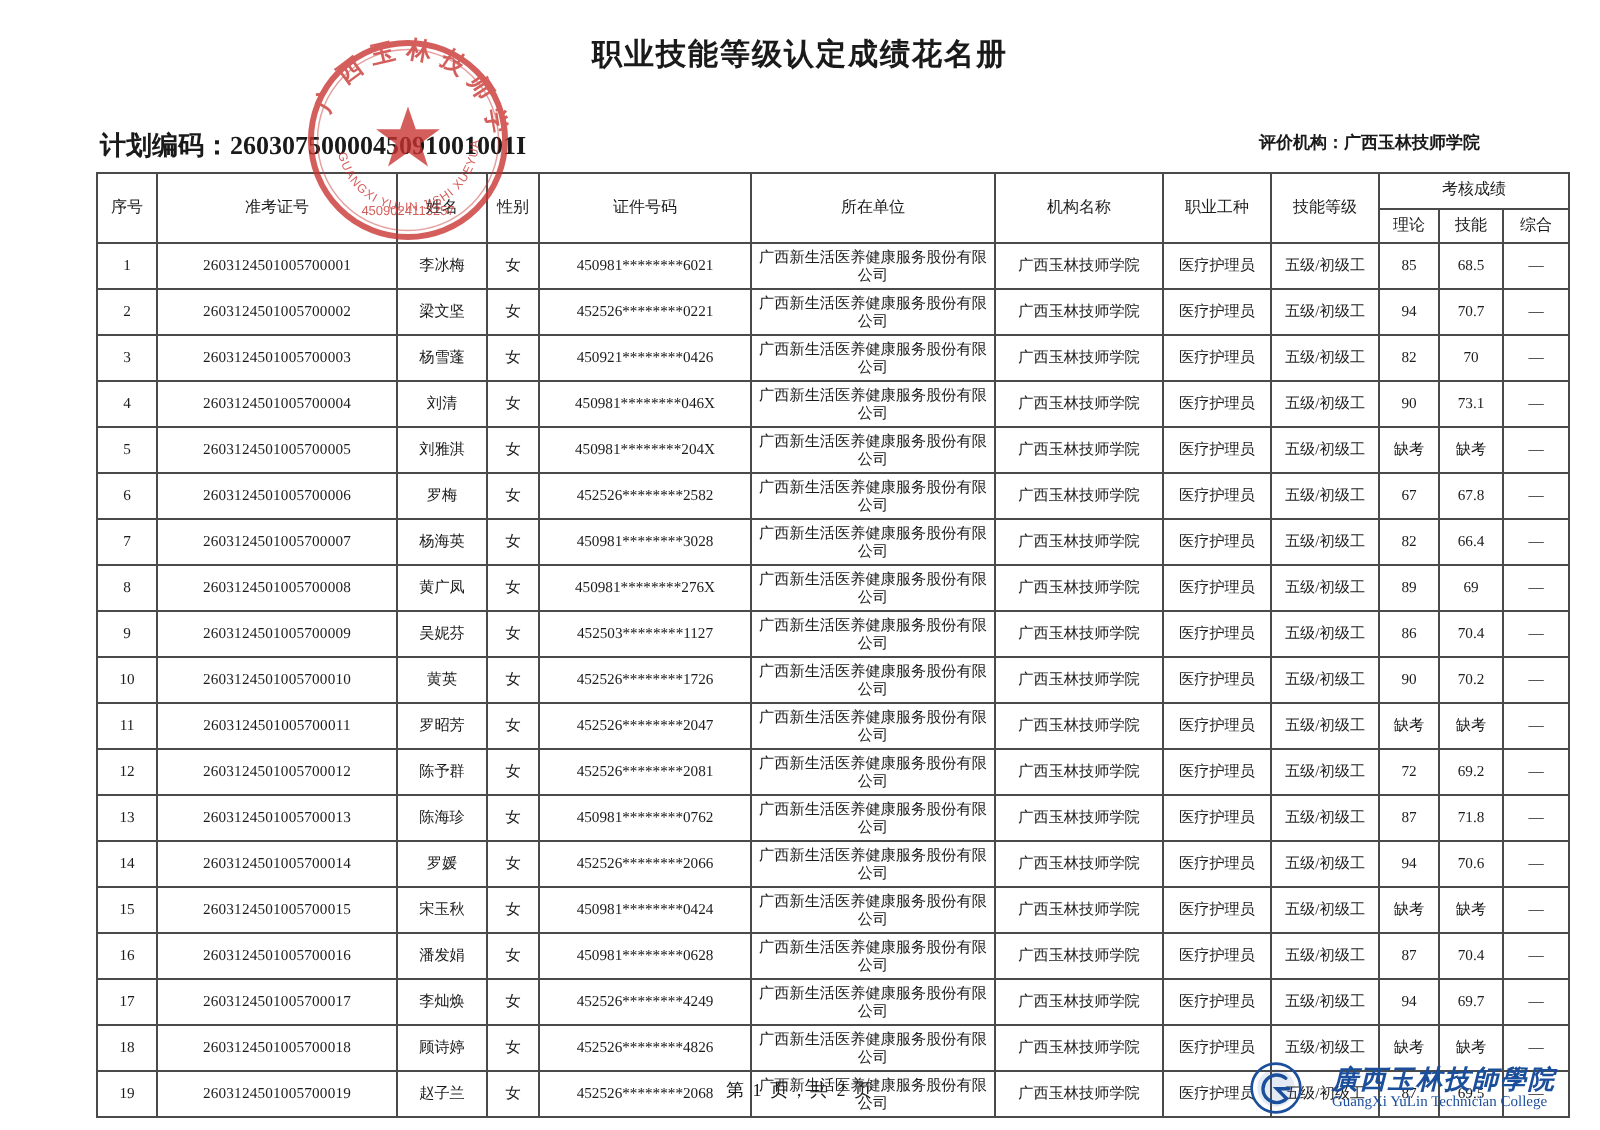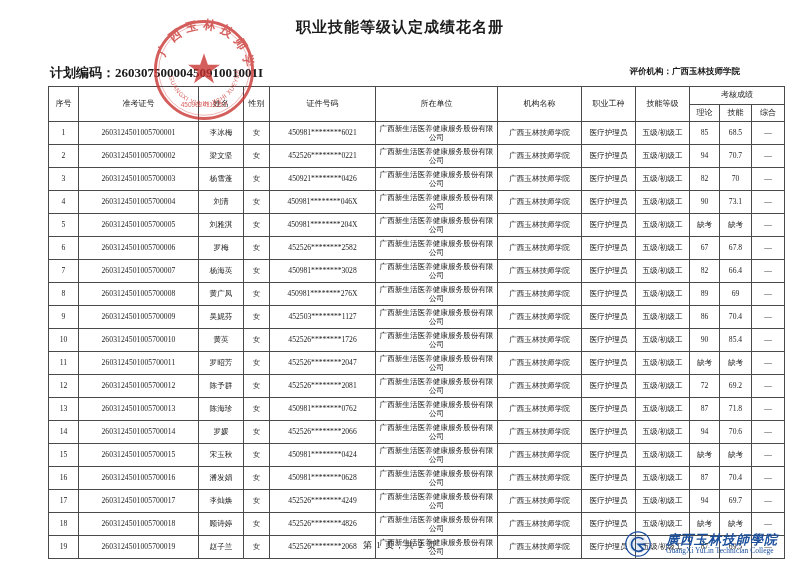--- a/index.html
+++ b/index.html
@@ -377,21 +377,21 @@
             <td class="num">10</td>
             <td class="code">2603124501005700010</td>
             <td class="name">黄英</td>
             <td class="sex">女</td>
             <td class="idno">452526********1726</td>
             <td class="unit">广西新生活医养健康服务股份有限公司</td>
             <td class="inst">广西玉林技师学院</td>
             <td class="occu">医疗护理员</td>
             <td class="level">五级/初级工</td>
             <td class="score">90</td>
-            <td class="score">85.4</td>
+            <td class="score">70.2</td>
             <td class="score">—</td>
           </tr>
           <tr>
             <td class="num">11</td>
             <td class="code">2603124501005700011</td>
             <td class="name">罗昭芳</td>
             <td class="sex">女</td>
             <td class="idno">452526********2047</td>
             <td class="unit">广西新生活医养健康服务股份有限公司</td>
             <td class="inst">广西玉林技师学院</td>

